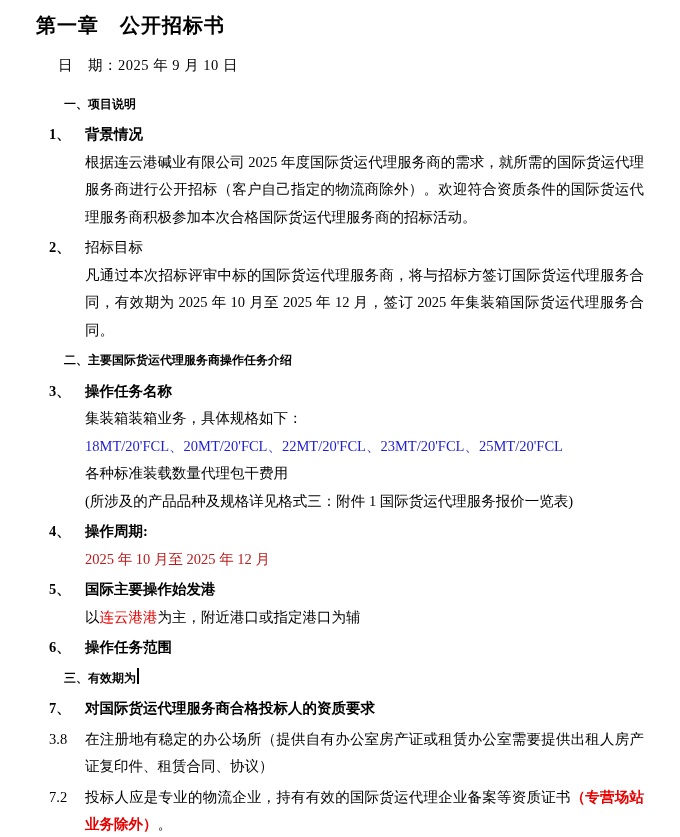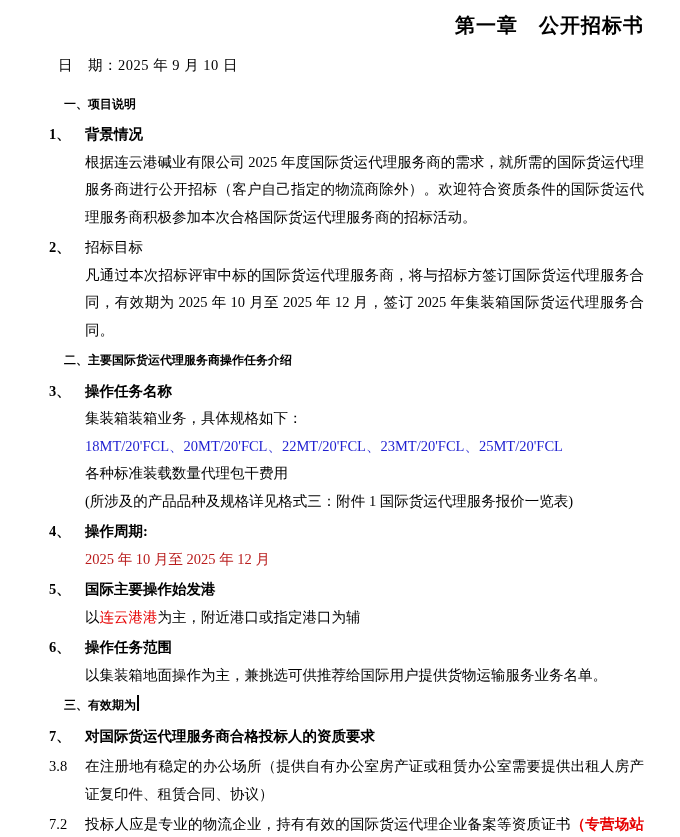--- a/index.html
+++ b/index.html
@@ -16,21 +16,21 @@
   }
   .page {
     position: relative;
     width: 680px;
     min-height: 837px;
     background: #ffffff;
     box-sizing: border-box;
     padding: 8px 36px 10px 0;
   }
   .doc-title {
-    text-align: right;
+    text-align: left;
     font-weight: bold;
     font-size: 20px;
     line-height: 30px;
     margin: 2px 0 6px 36px;
     letter-spacing: 1px;
   }
   .block {
     font-size: 14.5px;
     line-height: 27.5px;
     text-align: justify;
@@ -83,19 +83,18 @@
       <div class="block block-item"><span class="num bold">3、</span><span class="bold">操作任务名称</span></div>
       <div class="block block-para"><span>集装箱装箱业务，具体规格如下：</span></div>
       <div class="block block-para"><span style="color: rgb(31, 31, 208);">18MT/20'FCL、20MT/20'FCL、22MT/20'FCL、23MT/20'FCL、25MT/20'FCL</span></div>
       <div class="block block-para"><span>各种标准装载数量代理包干费用</span></div>
       <div class="block block-para"><span>(所涉及的产品品种及规格详见格式三：附件 1 国际货运代理服务报价一览表)</span></div>
       <div class="block block-item"><span class="num bold">4、</span><span class="bold">操作周期:</span></div>
       <div class="block block-para"><span style="color: #b91c1c;">2025 年 10 月至 2025 年 12 月</span></div>
       <div class="block block-item"><span class="num bold">5、</span><span class="bold">国际主要操作始发港</span></div>
       <div class="block block-para"><span>以</span><span style="color: rgb(230, 0, 0);">连云港港</span><span>为主，附近港口或指定港口为辅</span></div>
       <div class="block block-item"><span class="num bold">6、</span><span class="bold">操作任务范围</span></div>
-      <div class="block block-para"><span>以集装箱地面操作为主，兼挑选可供推荐给国际用户提供货物运输服务业务名单。</span></div>
       <div class="block block-h1"><span>三、有效期为</span><span class="cursor"></span></div>
       <div class="block block-item"><span class="num bold">7、</span><span class="bold">对国际货运代理服务商合格投标人的资质要求</span></div>
       <div class="block block-item"><span class="num">3.8</span><span>在注册地有稳定的办公场所（提供自有办公室房产证或租赁办公室需要提供出租人房产证复印件、租赁合同、协议）</span></div>
       <div class="block block-item"><span class="num">7.2</span><span>投标人应是专业的物流企业，持有有效的国际货运代理企业备案等资质证书</span><span class="bold" style="color: rgb(230, 0, 0);">（专营场站业务除外）</span><span>。</span></div>
     </div>
 </div>
 
 </body></html>

